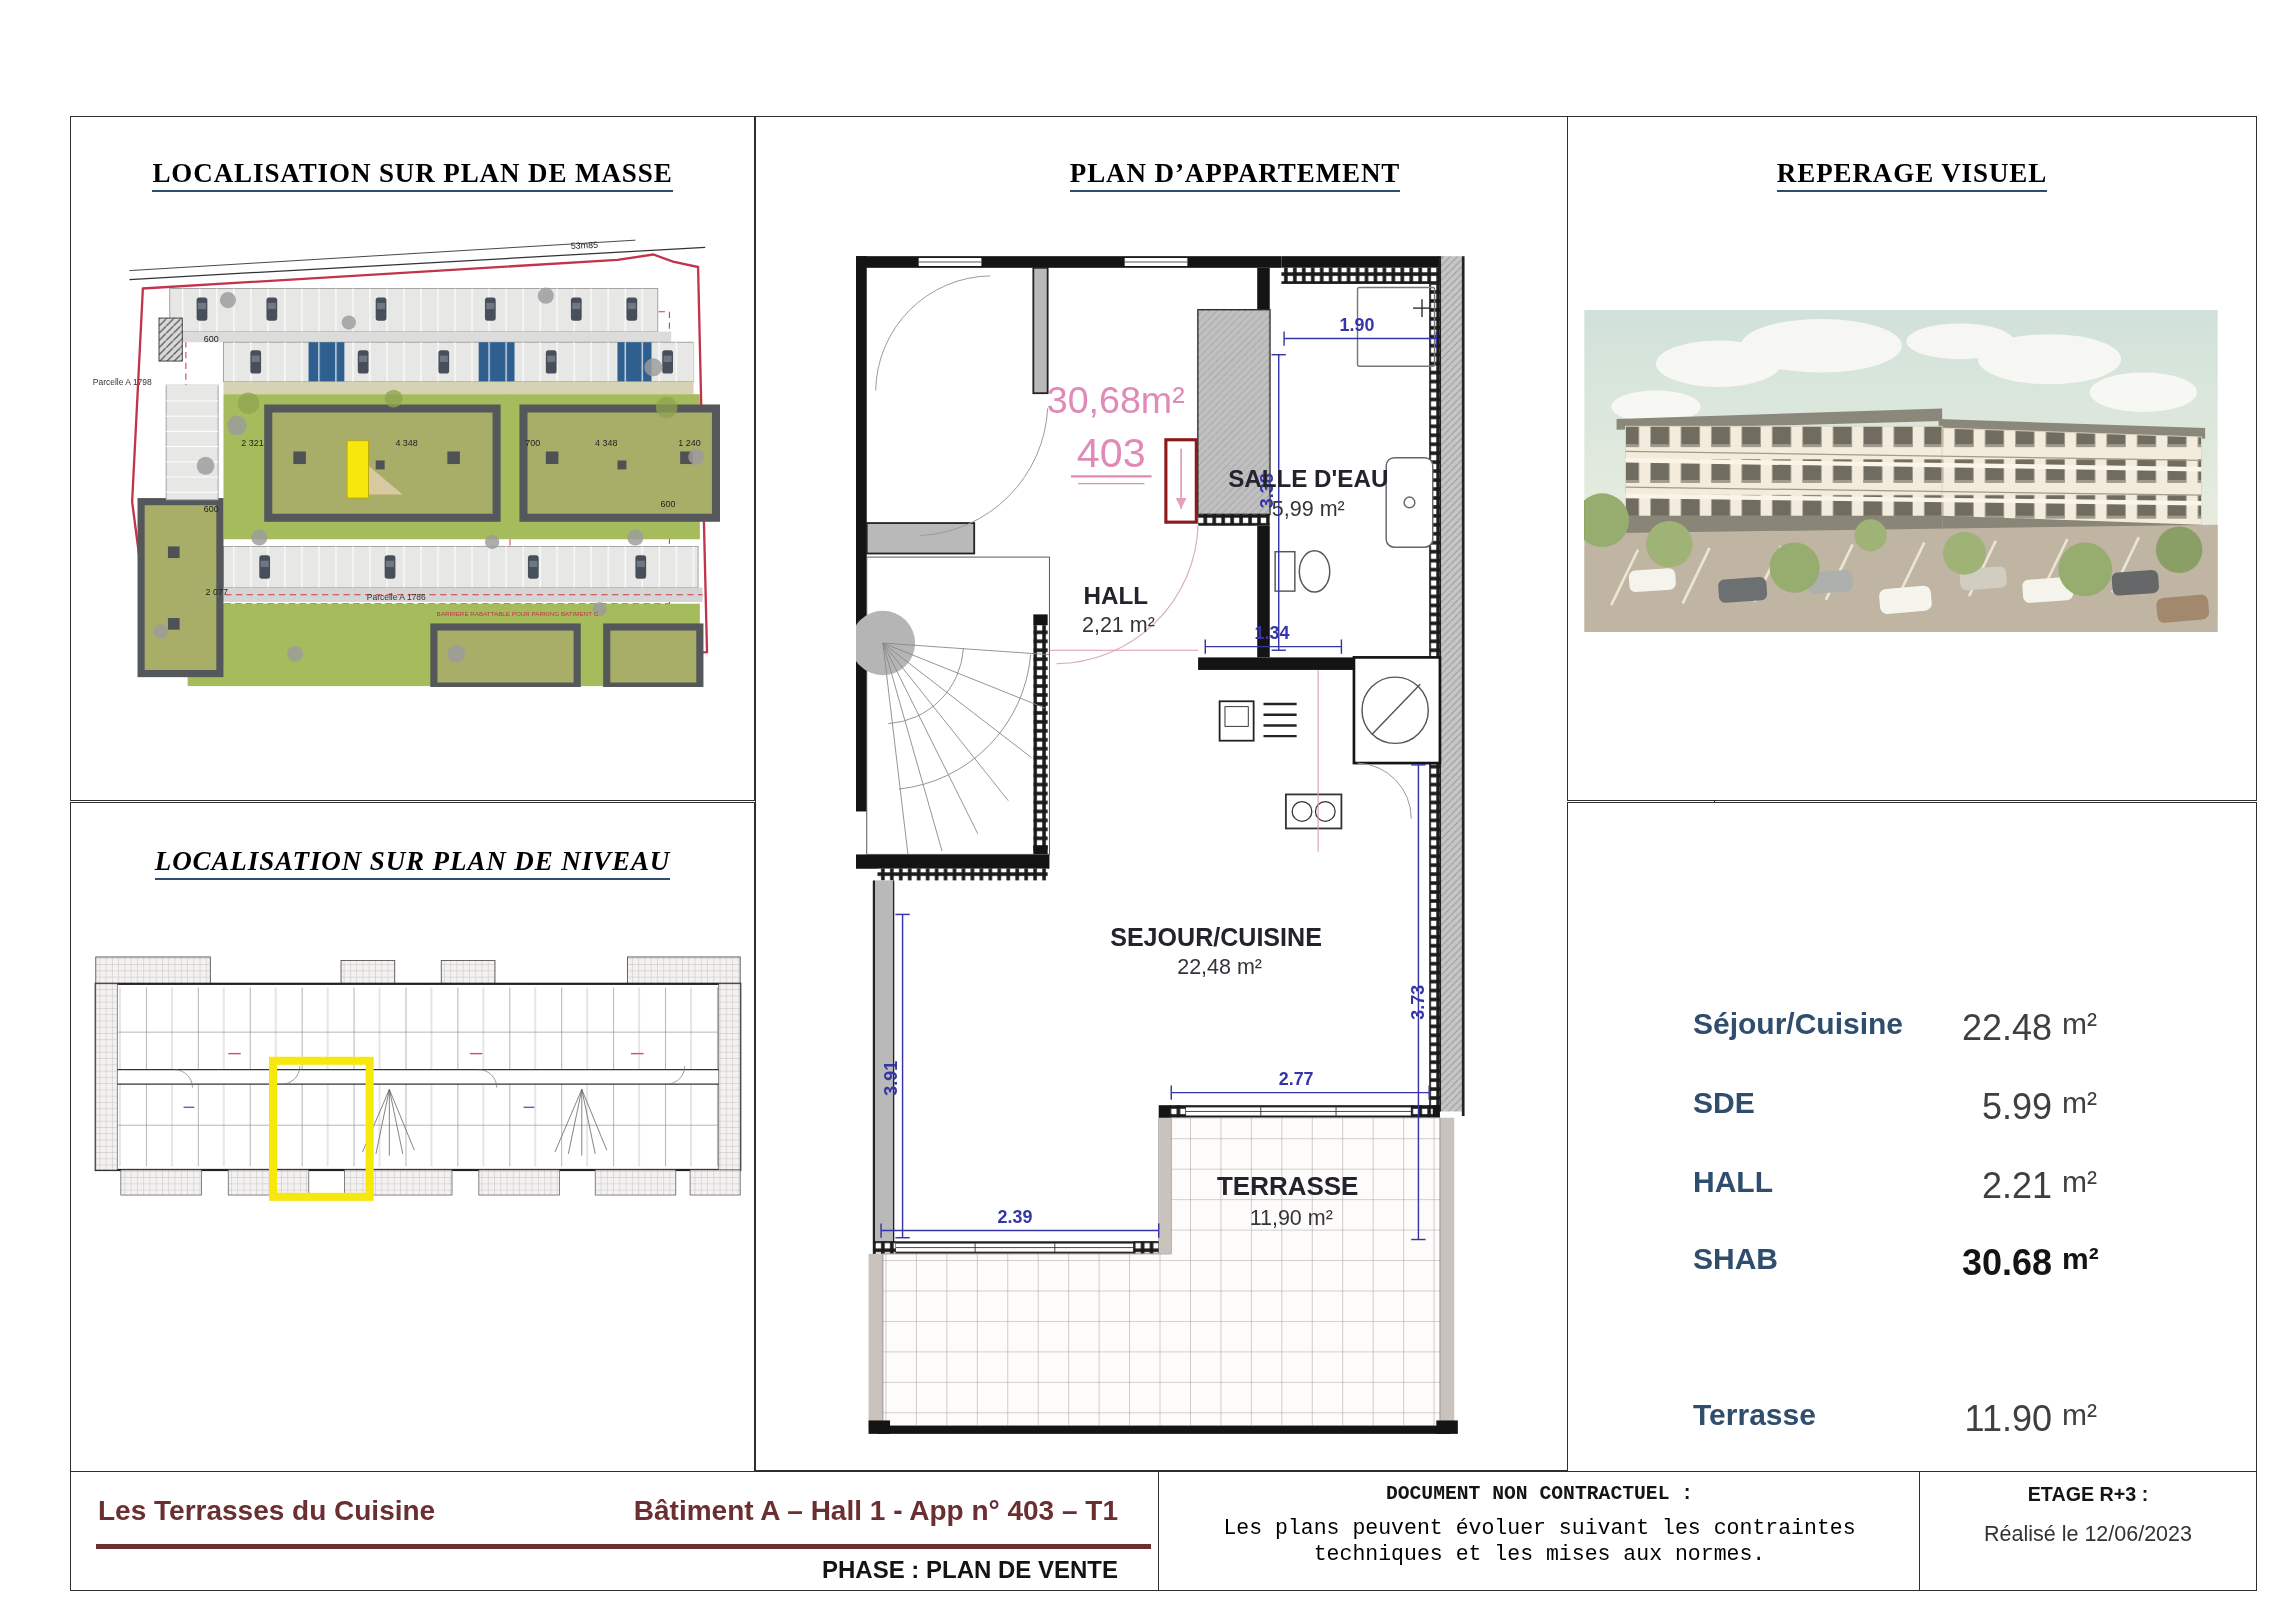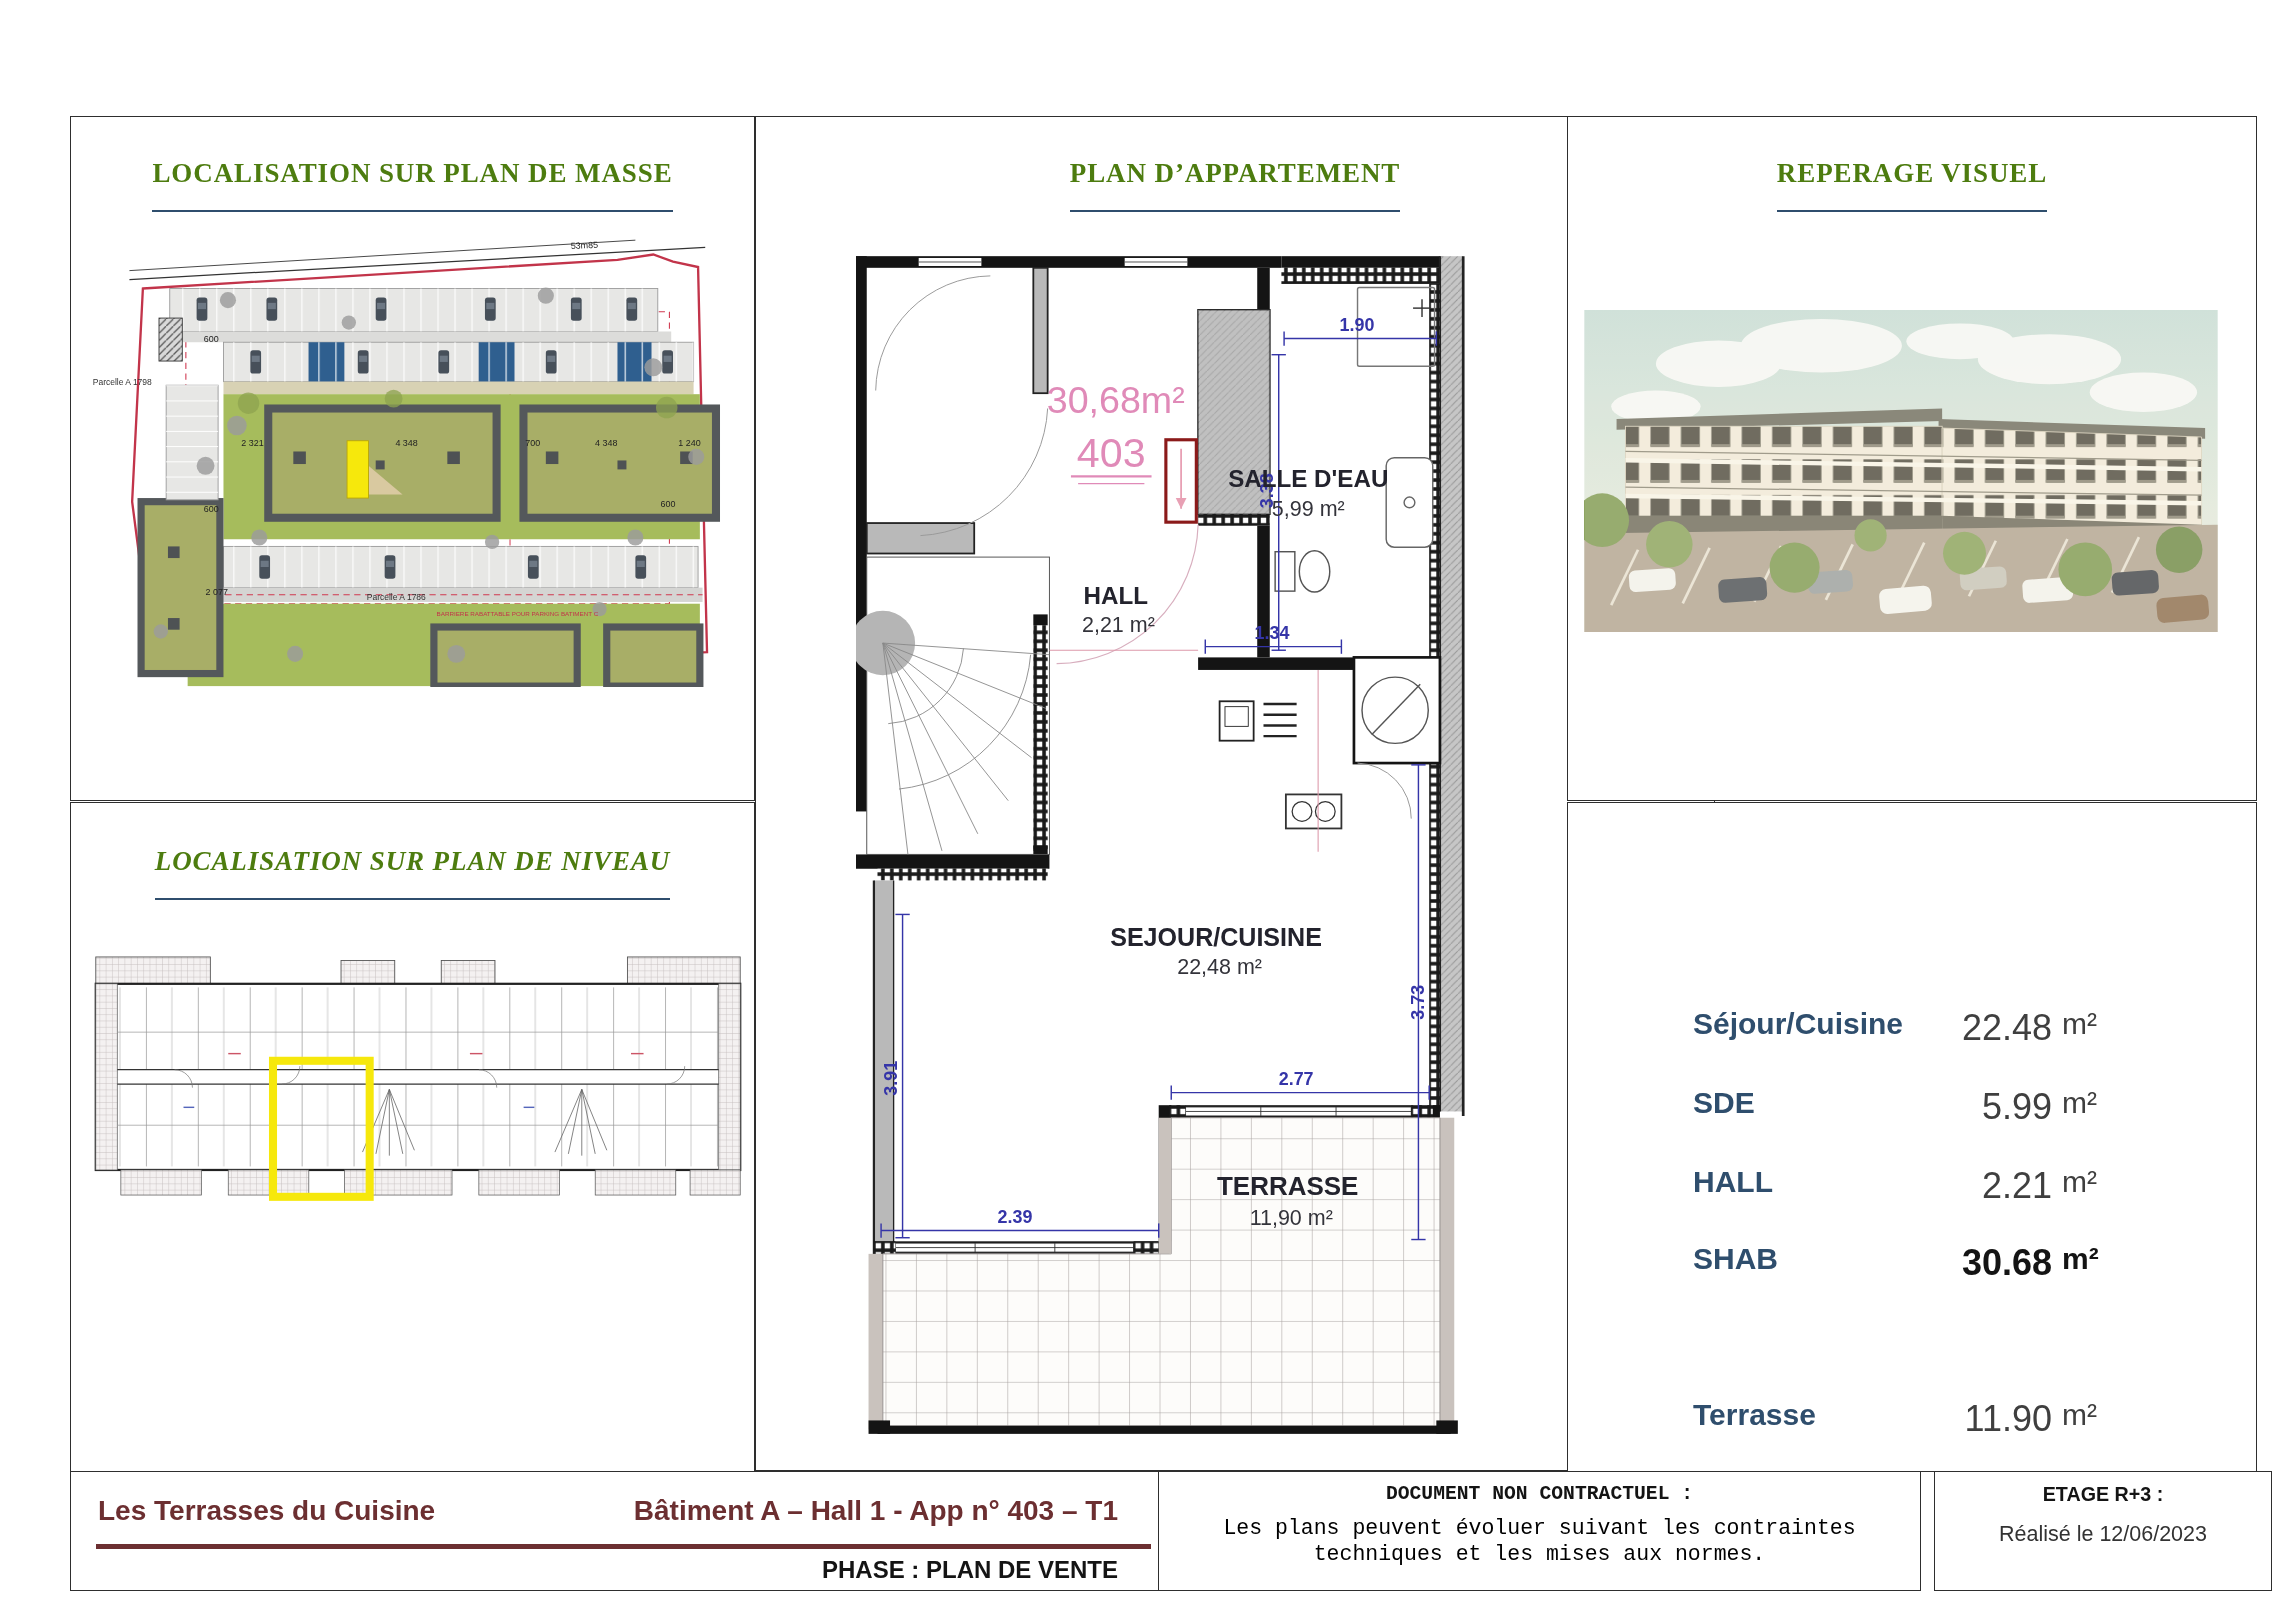--- a/index.html
+++ b/index.html
@@ -1,22 +1,22 @@
 <!DOCTYPE html>
 <html style="font-size:14.3px"><head>
 <meta charset="utf-8">
 <style>
   html,body{margin:0;padding:0;background:#fff;}
   .page{position:relative;width:2293px;height:1622px;background:#fff;overflow:hidden;
         font-family:"Liberation Sans", sans-serif;}
   .panel{position:absolute;border:1.8px solid #2e2e2e;background:#fff;box-sizing:border-box;}
   .ptitle{position:absolute;width:100%;text-align:center;}
   .ptitle span{display:inline-block;font-family:"Liberation Serif", serif;font-weight:bold;
-        font-size:27px;letter-spacing:0.9px;color:#4d7c0f;border-bottom:2.7px solid #2f4e6d;
-        padding-bottom:21px;}
+        font-size:27px;letter-spacing:0.9px;color:#000000;border-bottom:2.7px solid #2f4e6d;
+        padding-bottom:1px;}
   .drawing{position:absolute;}
   
   .srow{position:absolute;height:39px;width:100%;}
   .slabel{position:absolute;left:125px;font-size:30px;font-weight:bold;color:#2f4e6d;}
   .sval{position:absolute;left:296px;width:188px;text-align:right;font-size:36px;color:#3f3f3f;}
   .sunit{position:absolute;left:494px;font-size:30px;color:#3f3f3f;}
   .srow.bold .sval,.srow.bold .sunit{font-weight:bold;color:#141414;}
   
   .fcell{position:absolute;border:1.8px solid #2e2e2e;background:#fff;box-sizing:border-box;}
   .fproject{position:absolute;left:27px;top:23px;font-size:28px;font-weight:bold;color:#6c2f31;}
@@ -556,19 +556,19 @@
   <div class="fcell" style="left:70px;top:1471px;width:1090px;height:120px;">
     <span class="fproject">Les Terrasses du Cuisine</span>
     <span class="funit">Bâtiment A – Hall 1 - App n° 403 – T1</span>
     <div class="funderline"></div>
     <span class="fphase">PHASE : PLAN DE VENTE</span>
   </div>
   <div class="fcell" style="left:1158px;top:1471px;width:763px;height:120px;font-family:Liberation Mono, monospace;">
     <div class="fdoctitle">DOCUMENT NON CONTRACTUEL :</div>
     <div class="fdocbody">Les plans peuvent évoluer suivant les contraintes techniques et les mises aux normes.</div>
   </div>
-  <div class="fcell" style="left:1919px;top:1471px;width:338px;height:120px;margin-left:15px;">
+  <div class="fcell" style="left:1919px;top:1471px;width:338px;height:120px;">
     <div class="ffloor">ETAGE R+3 :</div>
     <div class="fdate">Réalisé le 12/06/2023</div>
   </div>
 
 </div>
 
 
 </body></html>

